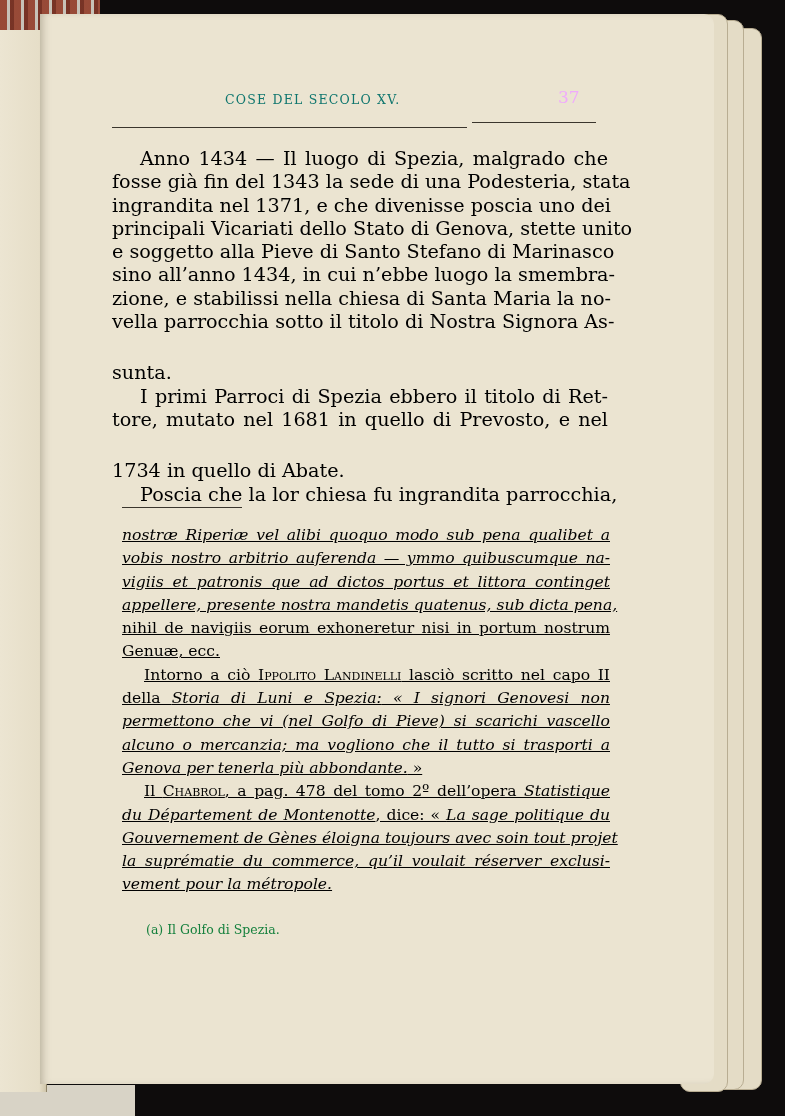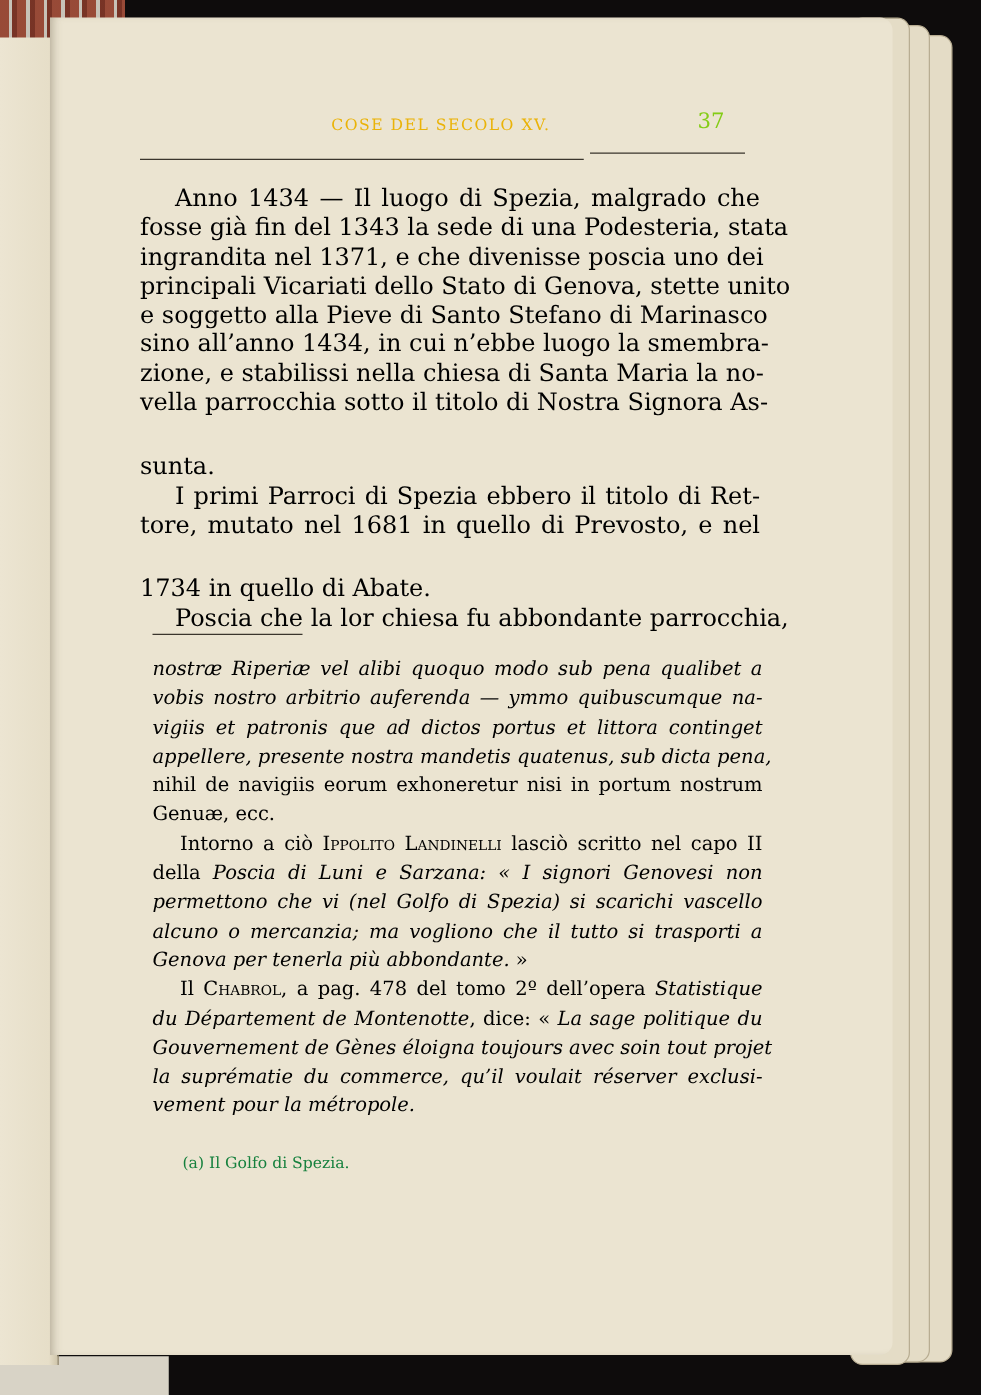--- a/index.html
+++ b/index.html
@@ -28,41 +28,41 @@
   }
   .page {
     position: absolute; left: 40px; top: 14px; width: 674px; height: 1070px;
     background: #ebe4d1;
     border-radius: 0 10px 10px 0;
     box-shadow: inset 6px 0 8px -4px rgba(80,70,50,.35);
     color: #1d1b18;
   }
   .running-head {
     position: absolute; left: 225px; top: 92px;
-    font-size: 12.5px; letter-spacing: 1.2px; color: #eab308; margin-left: 40px;
+    font-size: 12.5px; letter-spacing: 1.2px; color: #0f766e;
   }
   .page-number {
     position: absolute; left: 558px; top: 87px;
-    font-size: 17px; color: #84cc16;
+    font-size: 17px; color: #f0abfc;
   }
   .rule-long { position: absolute; left: 112px; top: 127px; width: 355px; border-top: 1px solid #3a352d; }
   .rule-short { position: absolute; left: 472px; top: 122px; width: 124px; border-top: 1px solid #3a352d; }
   .body-text {
     position: absolute; left: 112px; top: 147px; width: 496px;
     font-size: 19.2px; line-height: 23.3px; text-align: justify;
   }
   .body-text .line { display: block; white-space: nowrap; text-align-last: justify; }
   .body-text .line.last { text-align-last: left; margin-top: 28px; }
   .body-text .indent { padding-left: 28px; }
   .fn-rule { position: absolute; left: 122px; top: 507px; width: 120px; border-top: 1px solid #3a352d; }
   .note-text {
     position: absolute; left: 122px; top: 524px; width: 488px;
     font-size: 15.6px; line-height: 23.3px;
   }
-  .note-text .line { display: block; white-space: nowrap; text-align: justify; text-align-last: justify; }
+  .note-text .line { display: block; white-space: nowrap; text-align: justify; text-align-last: justify; text-decoration: underline; }
   .note-text .line.last { text-align-last: left; }
   .note-text .indent { padding-left: 22px; }
   .it { font-style: italic; }
   .sc { font-variant: small-caps; }
   .footnote {
     position: absolute; left: 146px; top: 922px;
     font-size: 12.5px; color: #15803d;
   }
 </style>
 </head>
@@ -90,36 +90,36 @@
   <span class="line">ingrandita nel 1371, e che divenisse poscia uno dei</span>
   <span class="line">principali Vicariati dello Stato di Genova, stette unito</span>
   <span class="line">e soggetto alla Pieve di Santo Stefano di Marinasco</span>
   <span class="line">sino all’anno 1434, in cui n’ebbe luogo la smembra-</span>
   <span class="line">zione, e stabilissi nella chiesa di Santa Maria la no-</span>
   <span class="line">vella parrocchia sotto il titolo di Nostra Signora As-</span>
   <span class="line last">sunta.</span>
   <span class="line indent">I primi Parroci di Spezia ebbero il titolo di Ret-</span>
   <span class="line">tore, mutato nel 1681 in quello di Prevosto, e nel</span>
   <span class="line last">1734 in quello di Abate.</span>
-  <span class="line indent">Poscia che la lor chiesa fu abbondante parrocchia,</span>
+  <span class="line indent">Poscia che la lor chiesa fu ingrandita parrocchia,</span>
 </div>
 
 <div class="fn-rule"></div>
 
 <div class="note-text">
   <span class="line it">nostræ Riperiæ vel alibi quoquo modo sub pena qualibet a</span>
   <span class="line it">vobis nostro arbitrio auferenda — ymmo quibuscumque na-</span>
   <span class="line it">vigiis et patronis que ad dictos portus et littora continget</span>
   <span class="line it">appellere, presente nostra mandetis quatenus, sub dicta pena,</span>
   <span class="line">nihil de navigiis eorum exhoneretur nisi in portum nostrum</span>
   <span class="line last">Genuæ, ecc.</span>
 
   <span class="line indent"><span>Intorno a ciò </span><span class="sc">Ippolito Landinelli</span><span> lasciò scritto nel capo II</span></span>
-  <span class="line"><span>della </span><span class="it">Poscia di Luni e Sarzana:</span><span class="it"> « I signori Genovesi non</span></span>
-  <span class="line it">permettono che vi (nel Golfo di Spezia) si scarichi vascello</span>
+  <span class="line"><span>della </span><span class="it">Storia di Luni e Spezia:</span><span class="it"> « I signori Genovesi non</span></span>
+  <span class="line it">permettono che vi (nel Golfo di Pieve) si scarichi vascello</span>
   <span class="line it">alcuno o mercanzia; ma vogliono che il tutto si trasporti a</span>
   <span class="line last"><span class="it">Genova per tenerla più abbondante.</span><span> »</span></span>
 
   <span class="line indent"><span>Il </span><span class="sc">Chabrol</span><span>, a pag. 478 del tomo 2º dell’opera </span><span class="it">Statistique</span></span>
   <span class="line"><span class="it">du Département de Montenotte</span><span>, dice: « </span><span class="it">La sage politique du</span></span>
   <span class="line it">Gouvernement de Gènes éloigna toujours avec soin tout projet</span>
   <span class="line it">la suprématie du commerce, qu’il voulait réserver exclusi-</span>
   <span class="line last it">vement pour la métropole.</span>
 </div>
 

